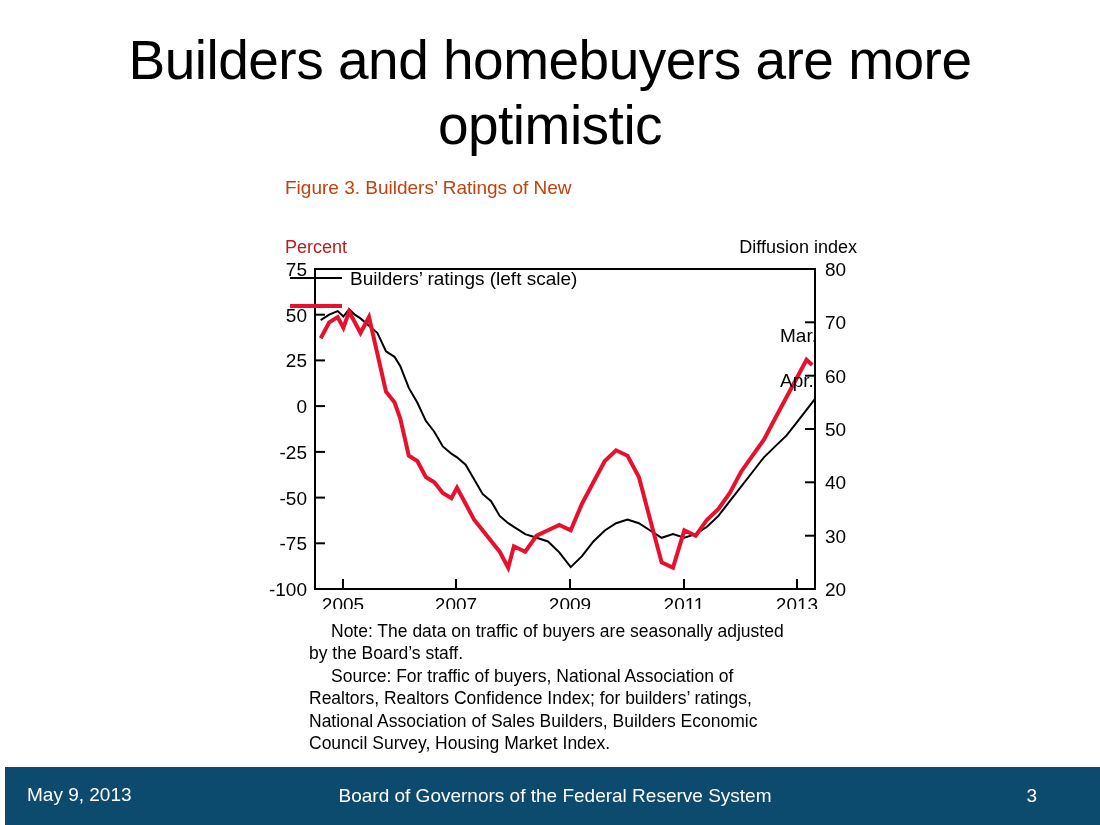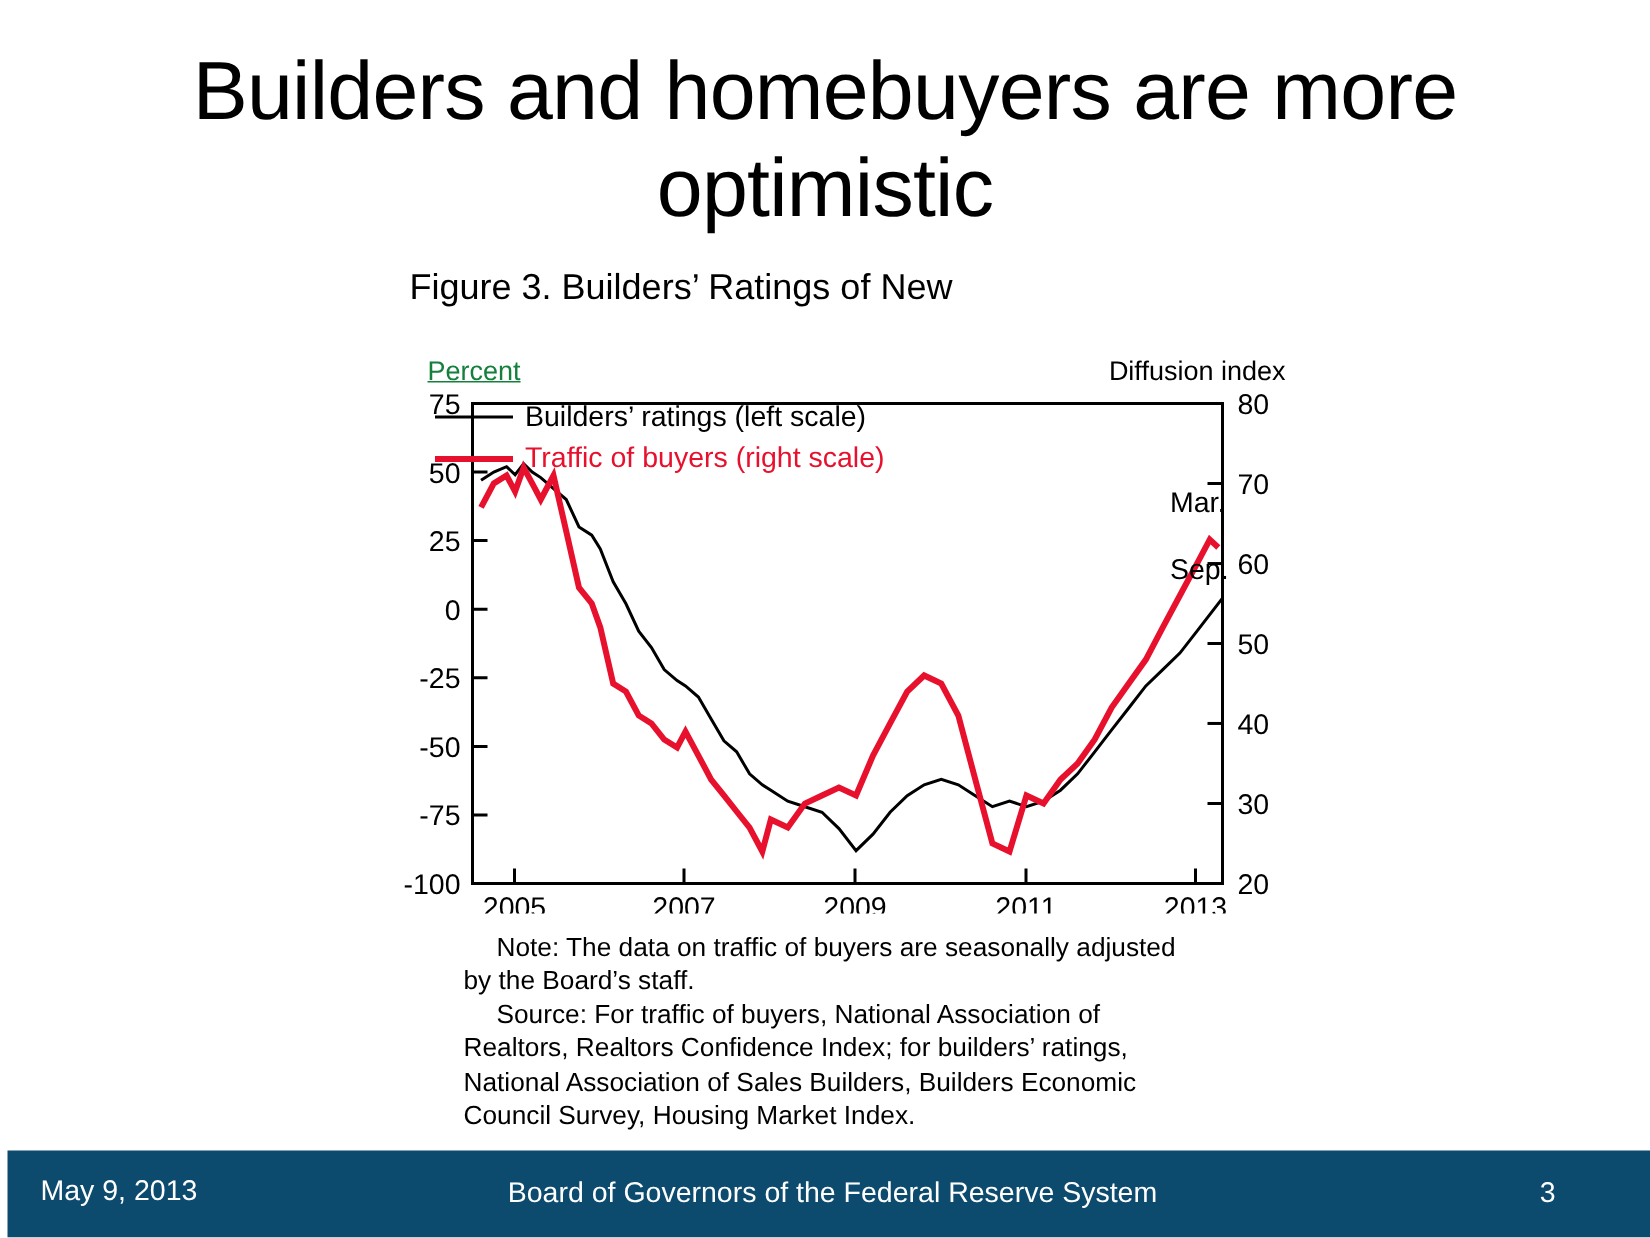--- a/index.html
+++ b/index.html
@@ -34,34 +34,33 @@
   }
   .figure-block {
     position: absolute;
     left: 255px;
     top: 175px;
     width: 620px;
     height: 580px;
   }
   .fig-caption {
     position: absolute;
-    left: 18px;
+    left: 30px;
     top: 0px;
     width: 580px;
-    font-size: 24px;
+    font-size: 19px;
     line-height: 1.38;
-    color: #000000;
+    color: #c2410c;
   }
   .axis-unit-left {
     position: absolute;
     left: 30px;
     top: 62px;
     font-size: 18px;
-    color: #15803d;
-    text-decoration: underline;
+    color: #b91c1c;
   }
   .axis-unit-right {
     position: absolute;
     right: 18px;
     top: 62px;
     font-size: 18px;
     color: #000000;
     text-align: center;
   }
   .plot-wrap {
@@ -239,24 +238,23 @@
         </g>
         <g>
           <polyline fill="none" stroke="#e8112d" stroke-width="4" points="65.7,79.3 74.2,63.3 82.7,58.0 88.4,68.7 94.1,52.7 99.8,63.3 105.5,74.0 114.0,58.0 122.5,95.3 131.0,132.7 139.5,143.3 145.2,159.3 153.8,196.7 162.3,202.0 170.8,218.0 179.3,223.3 187.8,234.0 196.4,239.3 202.0,228.7 210.6,244.7 219.1,260.7 227.6,271.3 236.1,282.0 244.7,292.7 253.2,308.7 258.9,287.3 270.2,292.7 281.6,276.7 293.0,271.3 304.3,266.0 315.7,271.3 327.0,244.7 338.4,223.3 349.8,202.0 361.1,191.3 372.5,196.7 383.9,218.0 395.2,260.7 406.6,303.3 418.0,308.7 429.3,271.3 440.7,276.7 452.0,260.7 463.4,250.0 474.8,234.0 486.1,212.7 497.5,196.7 508.9,180.7 520.2,159.3 531.6,138.0 543.0,116.7 551.5,100.7 557.2,106.0"></polyline>
         </g>
       </svg>
     </div>
 
     <div class="legend-swatch" style="left:35px; top:102px;"></div>
     <div class="legend-line1">Builders’ ratings (left scale)</div>
     <div class="legend-swatch red" style="left:35px; top:129px;"></div>
-    <div class="legend-line2">Traffic of buyers (right scale)</div>
 
     <div class="ann-mar">Mar.</div>
-    <div class="ann-apr">Sep.</div>
+    <div class="ann-apr">Apr.</div>
 
     <div class="notes">
       <p class="indent">Note:  The data on traffic of buyers are seasonally adjusted</p>
       <p>by the Board’s staff.</p>
       <p class="indent">Source:  For traffic of buyers, National Association of</p>
       <p>Realtors, Realtors Confidence Index; for builders’ ratings,</p>
       <p>National Association of Sales Builders, Builders Economic</p>
       <p>Council Survey, Housing Market Index.</p>
     </div>
 

